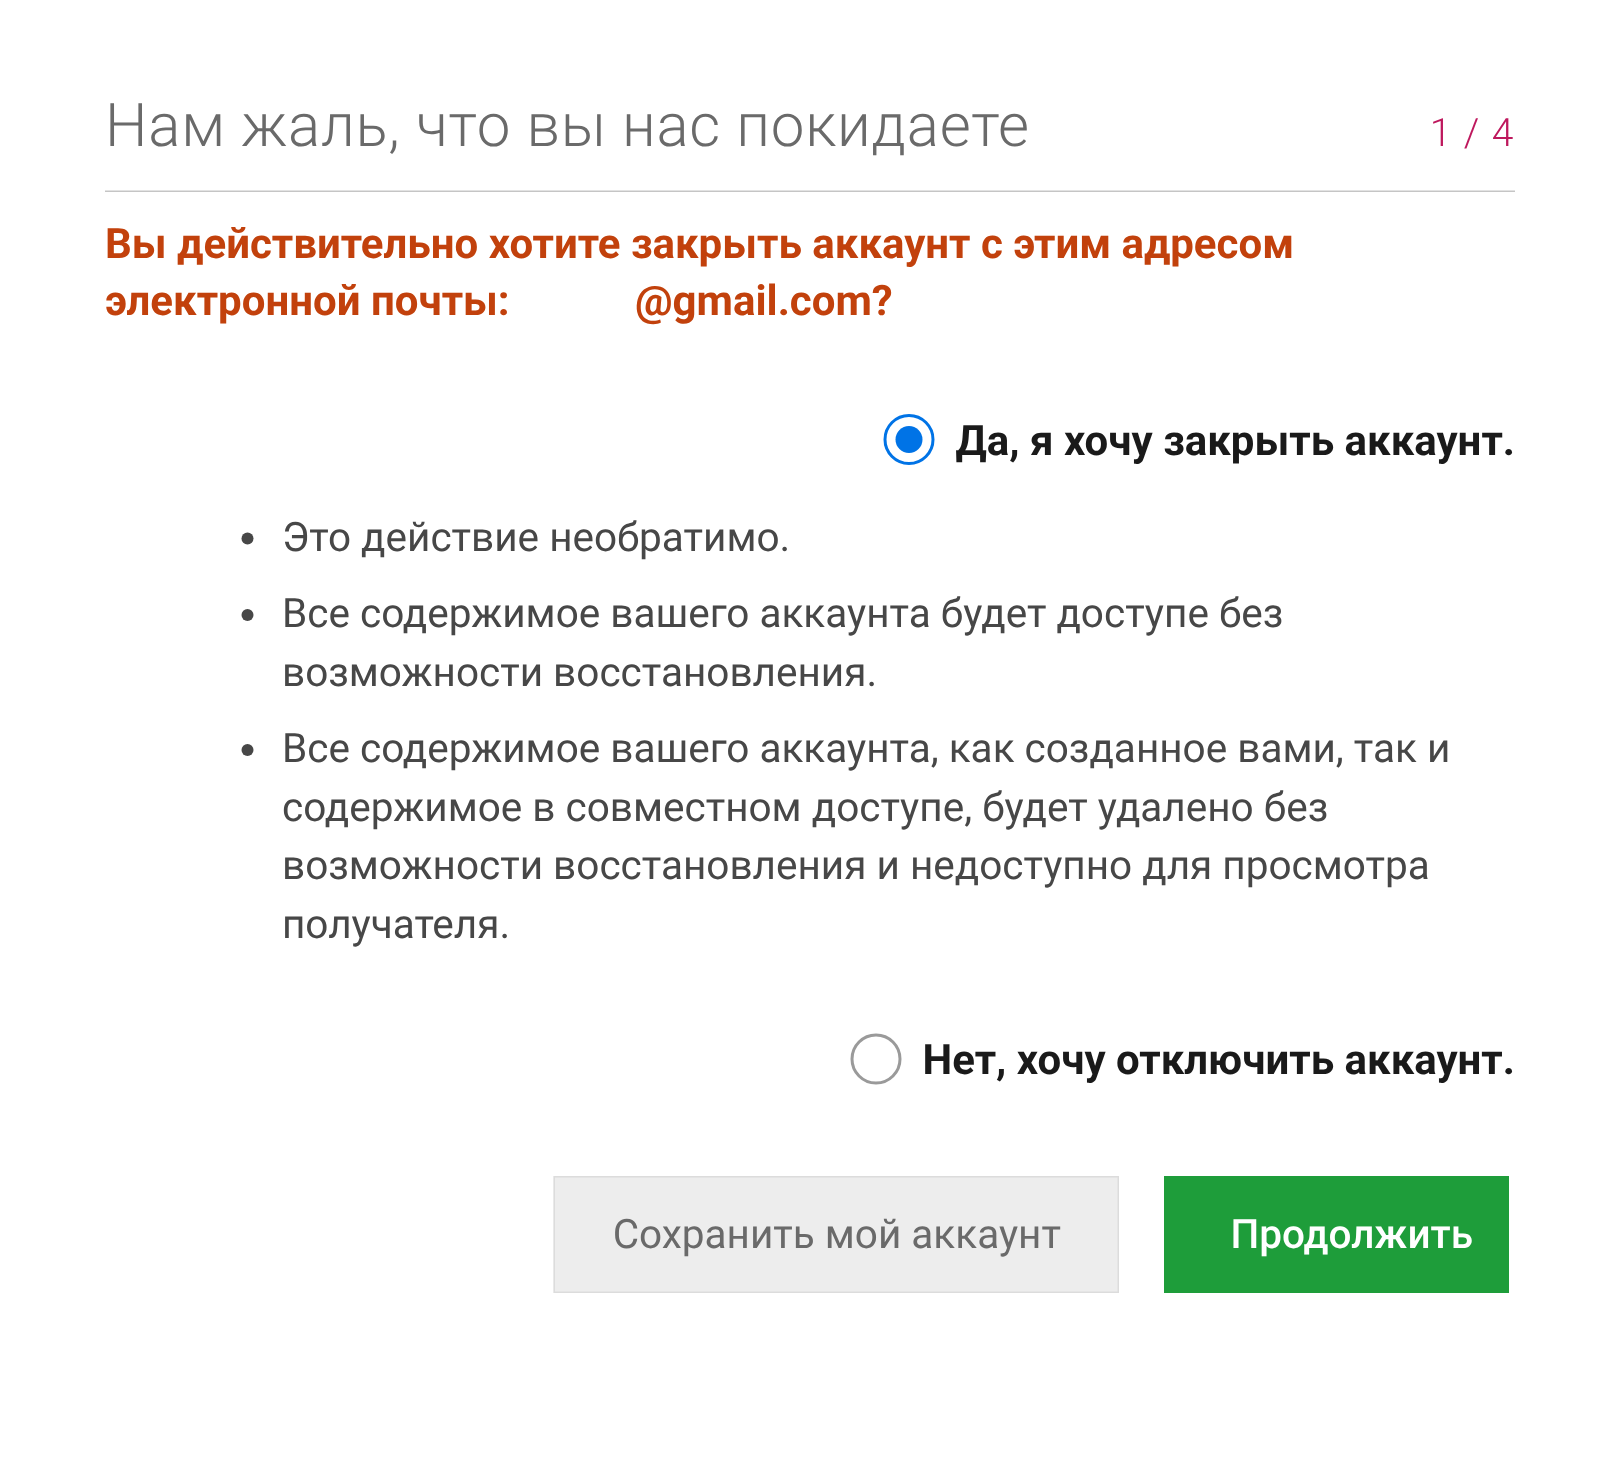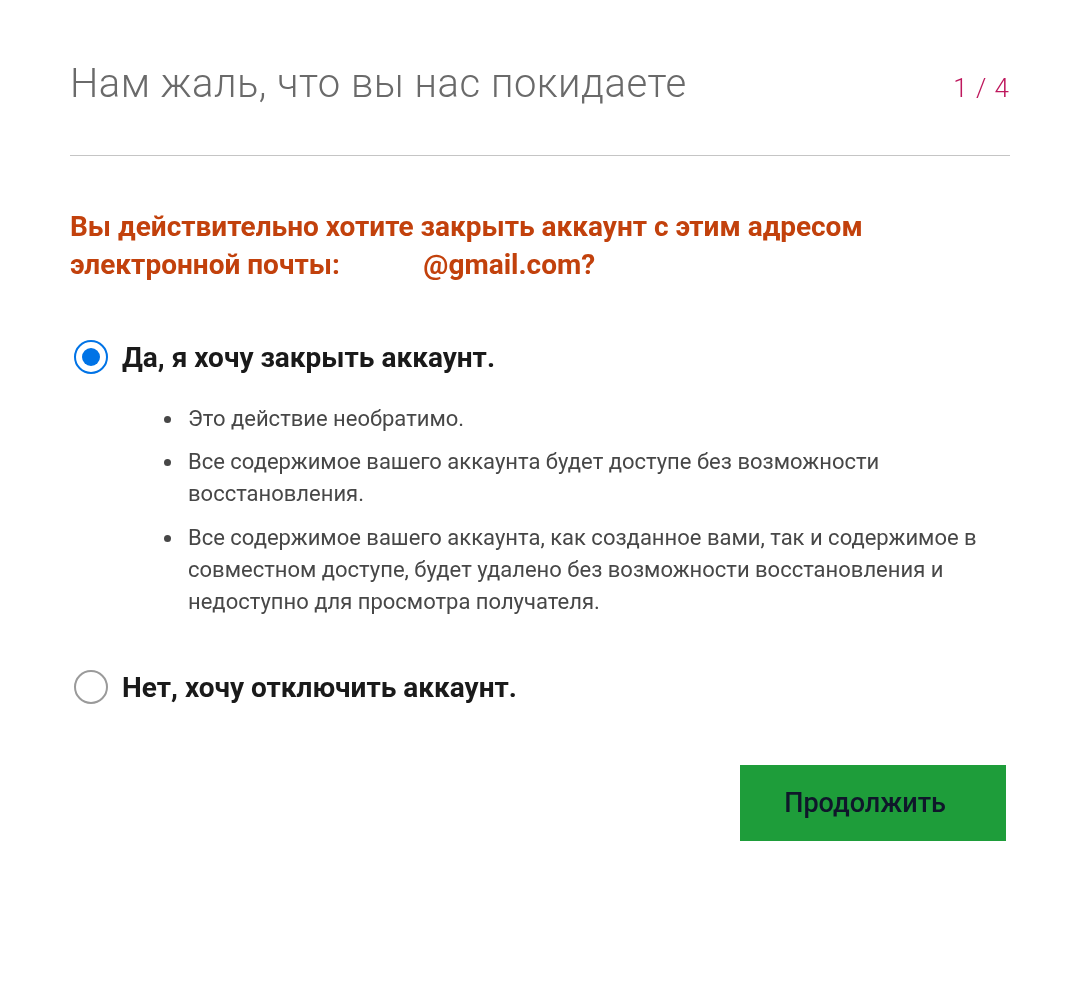--- a/index.html
+++ b/index.html
@@ -15,22 +15,22 @@
       padding: 0;
     }
     .container {
       padding: 60px 70px 40px 70px;
     }
     .header-row {
       display: flex;
       justify-content: space-between;
       align-items: baseline;
       border-bottom: 1px solid #c5c5c5;
-      padding-bottom: 48px;
-      margin-bottom: 52px;
+      padding-bottom: 20px;
+      margin-bottom: 16px;
     }
     .page-title {
       font-size: 40px;
       font-weight: 300;
       color: #6a6a6a;
       letter-spacing: 0.5px;
     }
     .step-indicator {
       font-size: 26px;
       color: #be185d;
@@ -44,20 +44,21 @@
       line-height: 1.35;
       margin-bottom: 56px;
     }
     .radio-group {
       margin-left: 4px;
     }
     .radio-option {
       display: flex;
       align-items: flex-start;
       margin-bottom: 28px;
+      justify-content: flex-end;
     }
     .radio-circle {
       width: 34px;
       height: 34px;
       border-radius: 50%;
       border: 2.5px solid #9a9a9a;
       flex-shrink: 0;
       margin-right: 14px;
       margin-top: 0px;
       position: relative;
@@ -84,21 +85,21 @@
       line-height: 1.25;
       cursor: pointer;
     }
     .bullet-list {
       list-style: disc;
       margin-left: 110px;
       margin-top: 4px;
       margin-bottom: 52px;
     }
     .bullet-list li {
-      font-size: 22px;
+      font-size: 27px;
       color: #474747;
       line-height: 1.45;
       margin-bottom: 12px;
       padding-left: 4px;
     }
     .button-row {
       display: flex;
       justify-content: flex-end;
       gap: 30px;
       margin-top: 60px;
@@ -111,24 +112,24 @@
       cursor: pointer;
       font-family: inherit;
     }
     .btn-secondary {
       background: #ededed;
       color: #6a6a6a;
       border: 1px solid #dcdcdc;
     }
     .btn-primary {
       background: #1e9d3a;
-      color: #0f172a;
+      color: #ffffff;
       font-weight: 500;
       padding-left: 44px;
-      padding-right: 60px;
+      padding-right: 24px;
     }
   </style>
 </head>
 <body>
 
 <div class="container">
   <div class="header-row">
     <h1 class="page-title">Нам жаль, что вы нас покидаете</h1>
     <span class="step-indicator">1 / 4</span>
   </div>
@@ -147,15 +148,16 @@
       <li>Все содержимое вашего аккаунта, как созданное вами, так и содержимое в совместном доступе, будет удалено без возможности восстановления и недоступно для просмотра получателя.</li>
     </ul>
 
     <div class="radio-option">
       <span class="radio-circle"></span>
       <span class="radio-label">Нет, хочу отключить аккаунт.</span>
     </div>
   </div>
 
   <div class="button-row">
+    <button class="btn btn-secondary">Сохранить мой аккаунт</button>
     <button class="btn btn-primary">Продолжить</button>
   </div>
 </div>
 
 </body></html>

